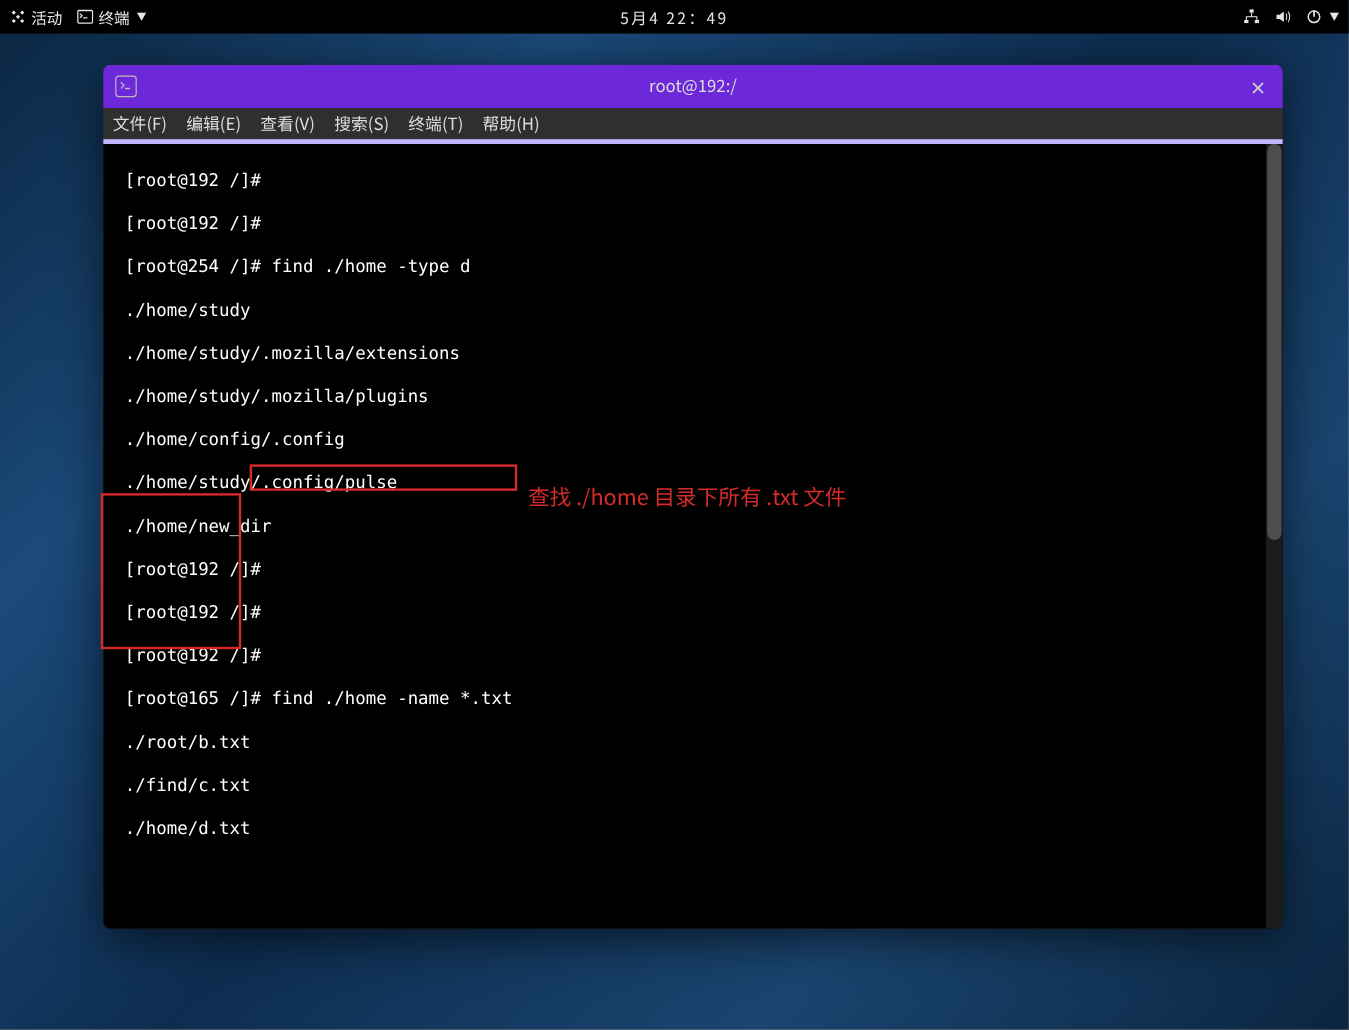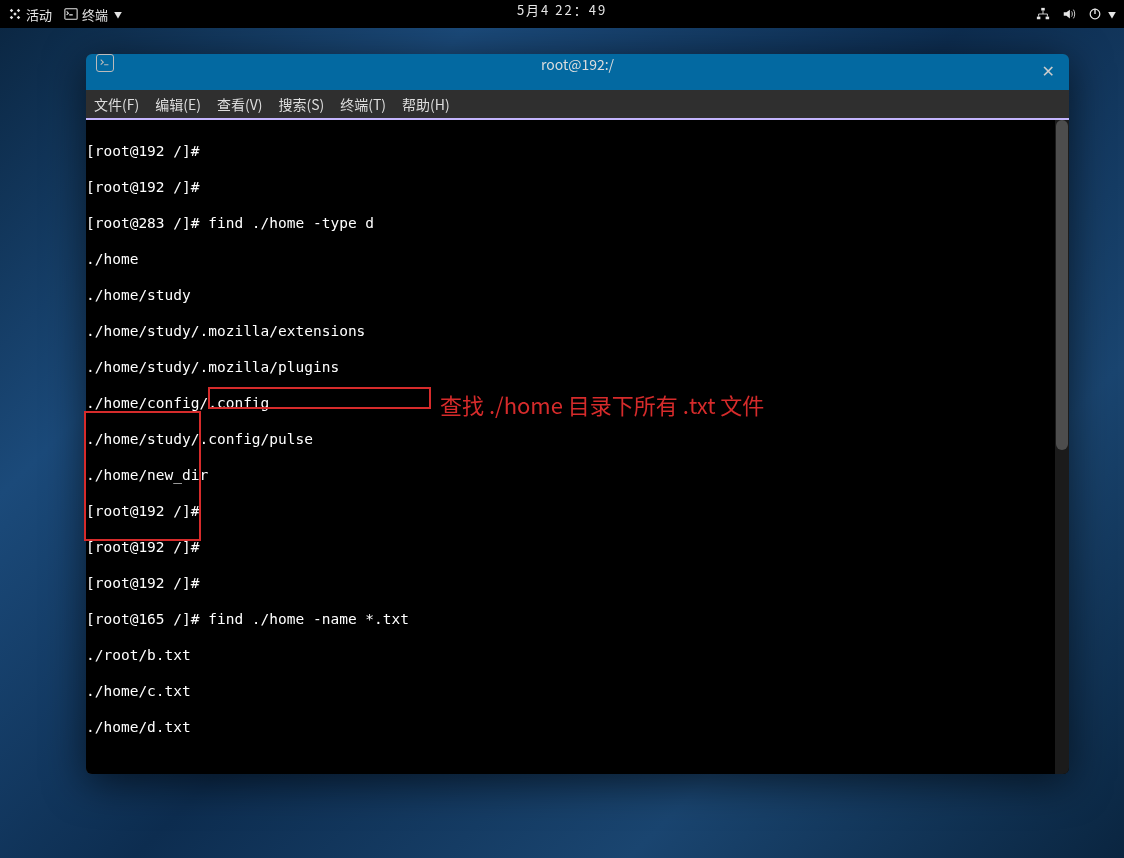--- a/index.html
+++ b/index.html
@@ -4,72 +4,72 @@
 <style>
 * { margin: 0; padding: 0; box-sizing: border-box; }
 body {
   width: 1124px; height: 858px;
   background: linear-gradient(135deg, #0a2540 0%, #1b4a7a 25%, #0d2d50 50%, #1a4570 75%, #0a2540 100%);
   font-family: "Noto Sans CJK SC", "Source Han Sans", sans-serif;
   overflow: hidden; position: relative;
 }
 .topbar {
   position: absolute; top: 0; left: 0; right: 0; height: 28px;
-  background: #000; color: #e6e6e6; display: flex; 
+  background: #000; color: #e6e6e6; display: flex; align-items: center;
   font-size: 13px; padding: 0 8px;
 }
 .topbar-left { display: flex; align-items: center; gap: 12px; }
 .topbar-center { position: absolute; left: 50%; transform: translateX(-50%); letter-spacing: 2px; }
 .topbar-right { margin-left: auto; display: flex; align-items: center; gap: 12px; }
 .tb-item { display: flex; align-items: center; gap: 4px; cursor: pointer; }
 .tb-icon { width: 14px; height: 14px; display: inline-flex; align-items: center; justify-content: center; }
 .dropdown-caret { font-size: 8px; margin-left: 2px; }
 
 .window {
   position: absolute; left: 86px; top: 54px; width: 983px; height: 720px;
   background: #2f2f2f; border-radius: 6px; overflow: hidden;
   box-shadow: 0 8px 40px rgba(0,0,0,0.6);
   display: flex; flex-direction: column;
 }
 .titlebar {
-  height: 36px; background: #0369a1; display: flex; 
+  height: 36px; background: #6d28d9; display: flex; align-items: center;
   padding: 0 10px; color: #ccc; font-size: 14px;
 }
 .titlebar-icon {
   width: 18px; height: 18px; border: 1.5px solid #bbb; border-radius: 3px;
   display: flex; align-items: center; justify-content: center; font-size: 10px; margin-right: 8px;
 }
 .titlebar-title { position: absolute; left: 50%; transform: translateX(-50%); color: #ddd; }
 .titlebar-close { margin-left: auto; font-size: 16px; cursor: pointer; color: #ccc; padding: 4px; }
 
 .menubar {
   height: 30px; background: #2f2f2f; display: flex; align-items: center;
   padding: 0 8px; gap: 16px; color: #ddd; font-size: 14px;
-  border-bottom: 2px solid #c4b5fd;
+  border-bottom: 4px solid #c4b5fd;
 }
 .menu-item { cursor: pointer; }
 
 .term {
   flex: 1; background: #000; color: #fff;
   font-family: "DejaVu Sans Mono","Liberation Mono",monospace;
-  font-size: 14.5px; line-height: 18px; padding: 4px 0;
+  font-size: 14.5px; line-height: 18px; padding: 4px 18px;
   white-space: pre; overflow: hidden; position: relative;
 }
 .term-line { display: block; }
 .hlbox1 {
   position: absolute; border: 2px solid #d62b2b; pointer-events: none;
   left: 208px; top: 387px; width: 223px; height: 22px;
 }
 .hlbox2 {
   position: absolute; border: 2px solid #d62b2b; pointer-events: none;
   left: 84px; top: 411px; width: 117px; height: 130px;
 }
 .anno {
-  position: absolute; color: #d62b2b; font-size: 22px;
-  left: 440px; top: 388px; font-family: "Noto Sans CJK SC","Source Han Sans",sans-serif;
+  position: absolute; color: #d62b2b; font-size: 18px;
+  left: 440px; top: 401px; font-family: "Noto Sans CJK SC","Source Han Sans",sans-serif;
 }
 .scrollbar-track {
   position: absolute; right: 0; top: 66px; bottom: 0; width: 14px;
   background: #1b1b1b;
 }
 .scrollbar-thumb {
   position: absolute; right: 1px; top: 0; width: 12px; height: 330px;
   background: #4d4d4d; border-radius: 6px;
 }
 </style>
@@ -143,34 +143,33 @@
     <span class="menu-item">编辑(E)</span>
     <span class="menu-item">查看(V)</span>
     <span class="menu-item">搜索(S)</span>
     <span class="menu-item">终端(T)</span>
     <span class="menu-item">帮助(H)</span>
   </div>
 
   <div class="term">
 <span class="term-line">[root@192 /]# </span>
 <span class="term-line">[root@192 /]# </span>
-<span class="term-line">[root@283 /]# find ./home -type d</span>
-<span class="term-line">./home</span>
+<span class="term-line">[root@254 /]# find ./home -type d</span>
 <span class="term-line">./home/study</span>
 <span class="term-line">./home/study/.mozilla/extensions</span>
 <span class="term-line">./home/study/.mozilla/plugins</span>
 <span class="term-line">./home/config/.config</span>
 <span class="term-line">./home/study/.config/pulse</span>
 <span class="term-line">./home/new_dir</span>
 <span class="term-line">[root@192 /]# </span>
 <span class="term-line">[root@192 /]# </span>
 <span class="term-line">[root@192 /]# </span>
 <span class="term-line">[root@165 /]# find ./home -name *.txt</span>
 <span class="term-line">./root/b.txt</span>
-<span class="term-line">./home/c.txt</span>
+<span class="term-line">./find/c.txt</span>
 <span class="term-line">./home/d.txt</span>
 
 
 
 
 
 
   </div>
 
   <div class="scrollbar-track">

